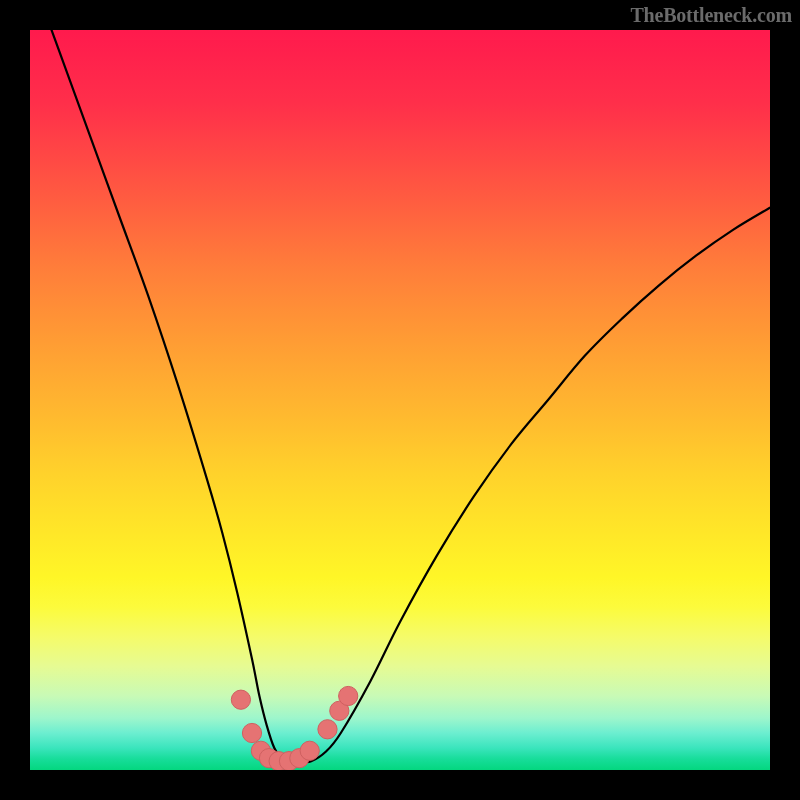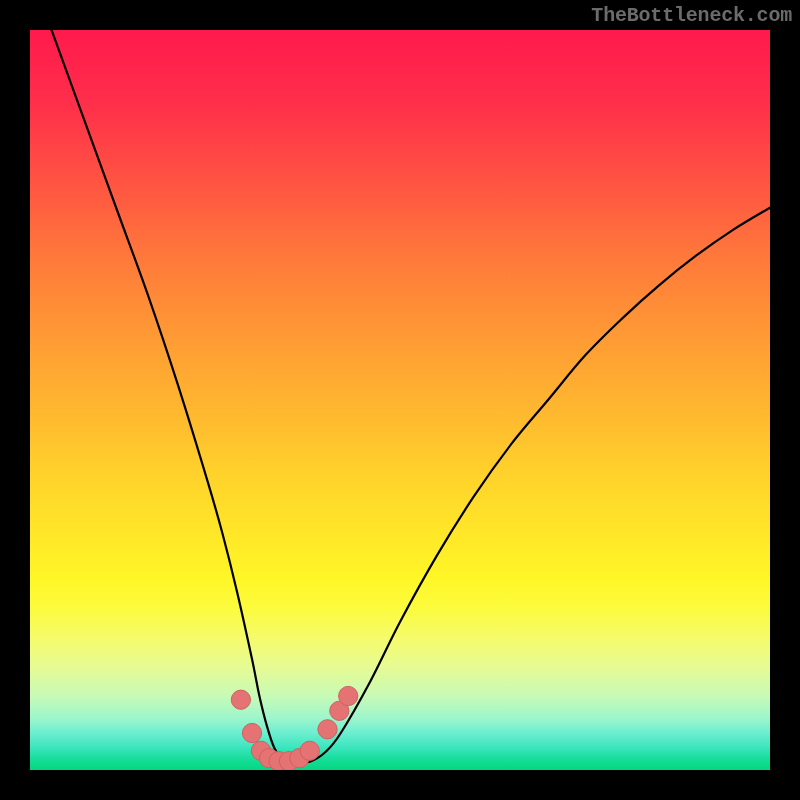--- a/index.html
+++ b/index.html
@@ -52,21 +52,21 @@
     );
   }
   svg.curve {
     position: absolute;
     inset: 0;
   }
   .watermark {
     position: absolute;
     top: 4px;
     right: 8px;
-    font-family: Liberation Mono, monospace;
+    font-family: Liberation Serif, serif;
     font-size: 20px;
     font-weight: 600;
     color: #6b6b6b;
     letter-spacing: -0.2px;
   }
 </style>
 </head>
 <body>
 
 <div class="frame">

